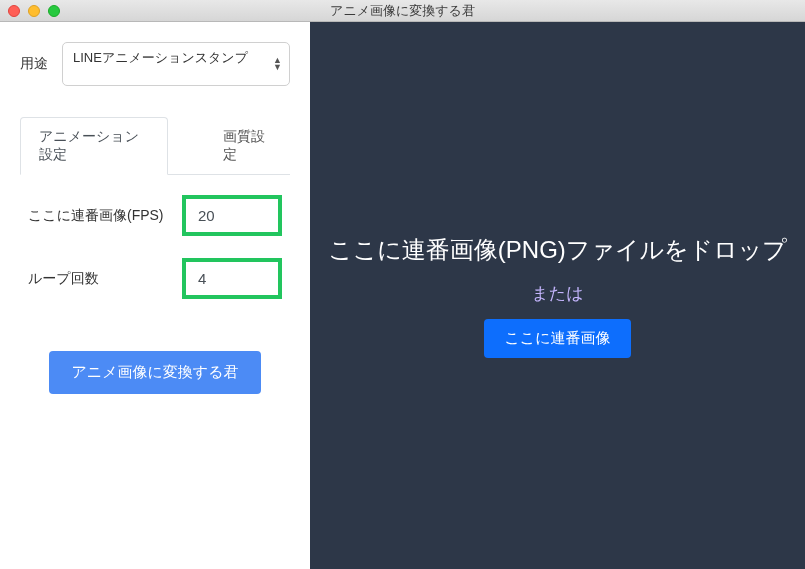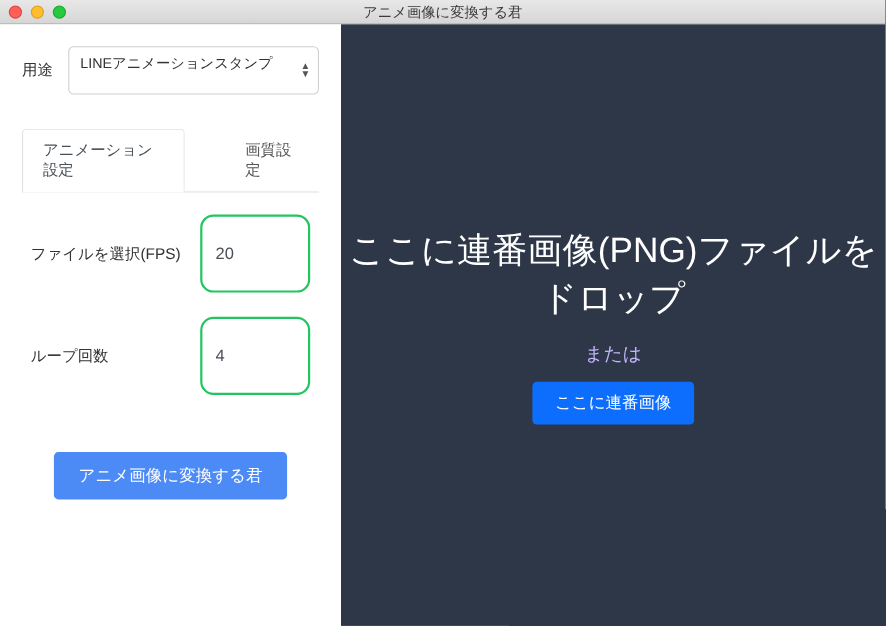--- a/index.html
+++ b/index.html
@@ -143,42 +143,42 @@
       margin-bottom: 22px;
     }
     .form-label {
       font-size: 14px;
       color: #333;
       flex: 1;
       line-height: 1.4;
     }
     .form-input {
       width: 100px;
-      padding: 25px 12px;
+      padding: 8px 12px;
       font-size: 15px;
-      border: 2px solid #22c55e;
-      border-radius: 12px;
+      border: 4px solid #22c55e;
+      border-radius: 0;
       color: #495057;
     }
     .save-btn-wrap {
       display: flex;
       justify-content: center;
       margin-top: 10px;
     }
     .btn-primary {
       background: #4c8bf5;
       color: #fff;
       border: none;
       padding: 12px 22px;
       font-size: 15px;
       border-radius: 4px;
       cursor: pointer;
     }
     .drop-title {
-      font-size: 32px;
+      font-size: 24px;
       color: #fff;
       margin-bottom: 16px;
       text-align: center;
     }
     .drop-or {
       font-size: 17px;
       color: #c4b5fd;
       margin-bottom: 14px;
       font-family: Liberation Serif, serif;
     }
@@ -220,21 +220,21 @@
         </div>
       </div>
 
       <div class="tabs">
         <div class="tab active">アニメーション設定</div>
         <div class="tab">画質設定</div>
       </div>
 
       <div class="tab-content">
         <div class="form-row">
-          <div class="form-label">ファイルを選択(FPS)</div>
+          <div class="form-label">ここに連番画像(FPS)</div>
           <input class="form-input" type="text" value="20" style="">
         </div>
         <div class="form-row">
           <div class="form-label">ループ回数</div>
           <input class="form-input" type="text" value="4" style="">
         </div>
       </div>
 
       <div class="save-btn-wrap">
         <button class="btn-primary">アニメ画像に変換する君</button>

